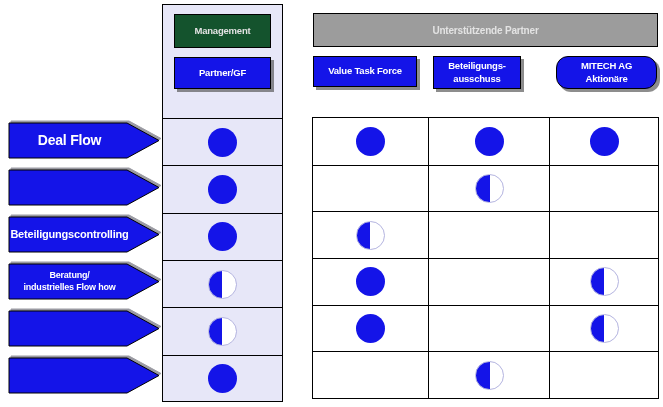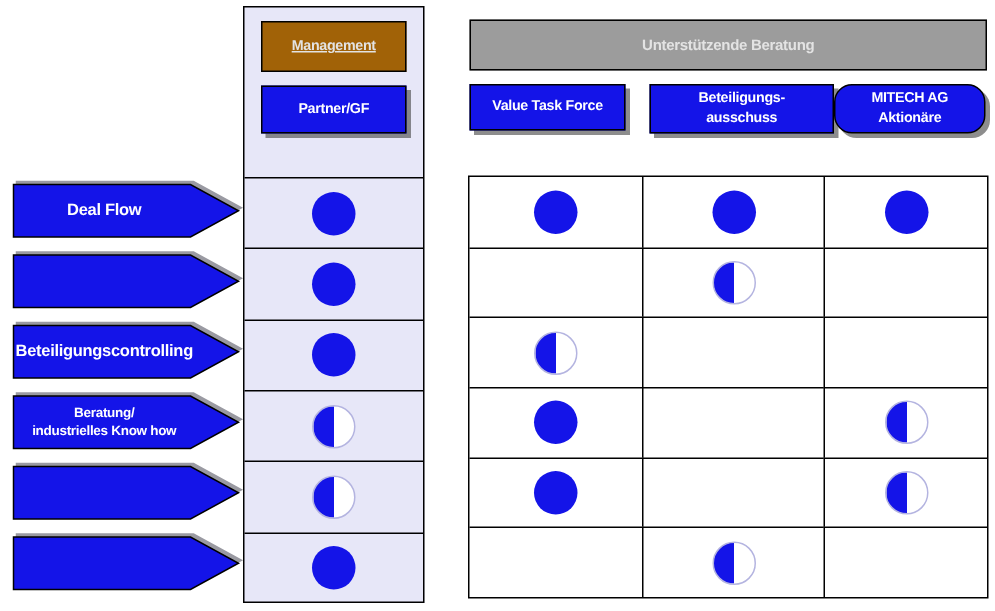--- a/index.html
+++ b/index.html
@@ -11,55 +11,55 @@
   }
   
   .arrow {
     position:absolute; left:8px; width:153px; height:37px;
     filter:drop-shadow(2px -2px 0 #9a9aa2);
   }
   .arrow svg { position:absolute; left:0; top:0; }
   .arrow .lbl {
     position:absolute; left:0; top:0; width:123px; height:37px;
     display:flex; align-items:center; justify-content:center;
-    color:#ffffff; font-weight:bold; font-size:11px; line-height:1.25;
+    color:#ffffff; font-weight:bold; font-size:14px; line-height:1.25;
     text-align:center; white-space:pre-line; letter-spacing:-0.2px;
   }
   
   .mgmt-col {
     position:absolute; left:162px; top:4px; width:121px; height:398px;
     background:#e7e7f8; border:1px solid #000;
   }
   .hdr-box {
     position:absolute; display:flex; align-items:center; justify-content:center;
     font-weight:bold; font-size:9.5px; text-align:center;
     white-space:pre-line; line-height:1.3; letter-spacing:-0.2px;
     border:1px solid #000;
   }
-  .gray-box { background:#a16207; color:#e3e3e3;text-decoration:underline; }
+  .gray-box { background:#14532d; color:#e3e3e3; }
   .blue-box { background:#1414e8; color:#ffffff; box-shadow:3px 3px 0 rgba(80,80,80,0.65); }
   .mgmt-gray { left:11px; top:9px;  width:97px; height:34px; box-shadow:none; }
   .mgmt-blue { left:11px; top:52px; width:97px; height:32px; }
   .mgmt-rows {
     position:absolute; left:0; top:113px; width:119px; height:284px;
     display:flex; flex-direction:column;
   }
   .mgmt-row {
     flex:1; border-top:1px solid #000;
     display:flex; align-items:center; justify-content:center;
   }
   
   .banner {
     position:absolute; left:313px; top:13px; width:345px; height:34px;
     background:#9c9c9c; border:1px solid #000; color:#e3e3e3;
     display:flex; align-items:center; justify-content:center;
     font-weight:bold; font-size:10px; letter-spacing:-0.2px;
   }
   .role-0 { left:313px; top:56px; width:104px; height:31px; }
-  .role-1 { left:433px; top:56px; width:123px; height:33px; }
+  .role-1 { left:433px; top:56px; width:88px; height:33px; }
   .role-2 { left:556px; top:56px; width:101px; height:33px;border-radius:12px; }
   
   .grid {
     position:absolute; left:312px; top:117px; width:347px; height:282px;
     border:1px solid #000; background:#ffffff;
     display:grid; grid-template-columns:115px 121px 109px;
     grid-template-rows:repeat(6, 1fr);
   }
   .grid-cell { display:flex; align-items:center; justify-content:center; }
   .grid-cell:not(:nth-child(3n+1)) { border-left:1px solid #000; }
@@ -91,21 +91,21 @@
   <svg width="153" height="37">
       <polygon points="1,1 119,1 151,18.5 119,36 1,36" fill="#1414e8" stroke="#000" stroke-width="1"></polygon>
     </svg>
   <div class="lbl" style="font-size:11px">Beteiligungscontrolling</div>
 </div>
 <div class="arrow" style="top:263px">
   <svg width="153" height="37">
       <polygon points="1,1 119,1 151,18.5 119,36 1,36" fill="#1414e8" stroke="#000" stroke-width="1"></polygon>
     </svg>
   <div class="lbl" style="font-size:9px">Beratung/
-industrielles Know how</div>
+industrielles Flow how</div>
 </div>
 <div class="arrow" style="top:310px">
   <svg width="153" height="37">
       <polygon points="1,1 119,1 151,18.5 119,36 1,36" fill="#1414e8" stroke="#000" stroke-width="1"></polygon>
     </svg>
 </div>
 <div class="arrow" style="top:357px">
   <svg width="153" height="37">
       <polygon points="1,1 119,1 151,18.5 119,36 1,36" fill="#1414e8" stroke="#000" stroke-width="1"></polygon>
     </svg>
@@ -129,21 +129,21 @@
       </div>
     <div class="mgmt-row">
         <div class="harvey half"></div>
       </div>
     <div class="mgmt-row">
         <div class="harvey full"></div>
       </div>
   </div>
 </div>
 
-<div class="banner">Unterstützende Beratung</div>
+<div class="banner">Unterstützende Partner</div>
 <div class="hdr-box blue-box role-0">Value Task Force</div>
 <div class="hdr-box blue-box role-1">Beteiligungs-
 ausschuss</div>
 <div class="hdr-box blue-box role-2">MITECH AG
 Aktionäre</div>
 
 <div class="grid">
   <div class="grid-cell">
       <div class="harvey full"></div>
     </div>

